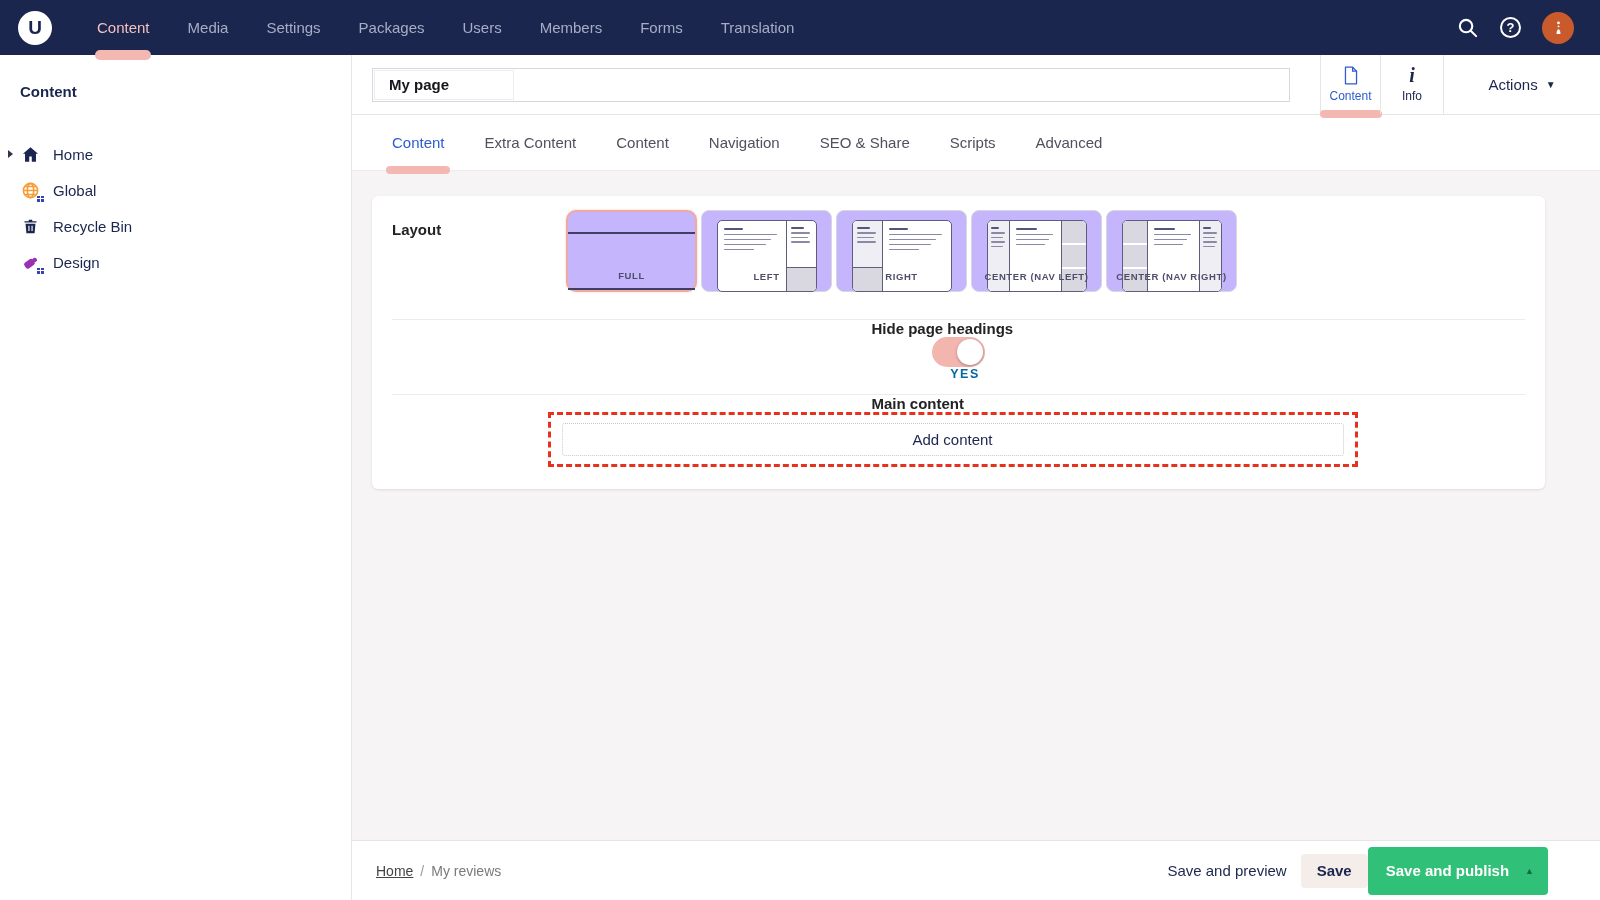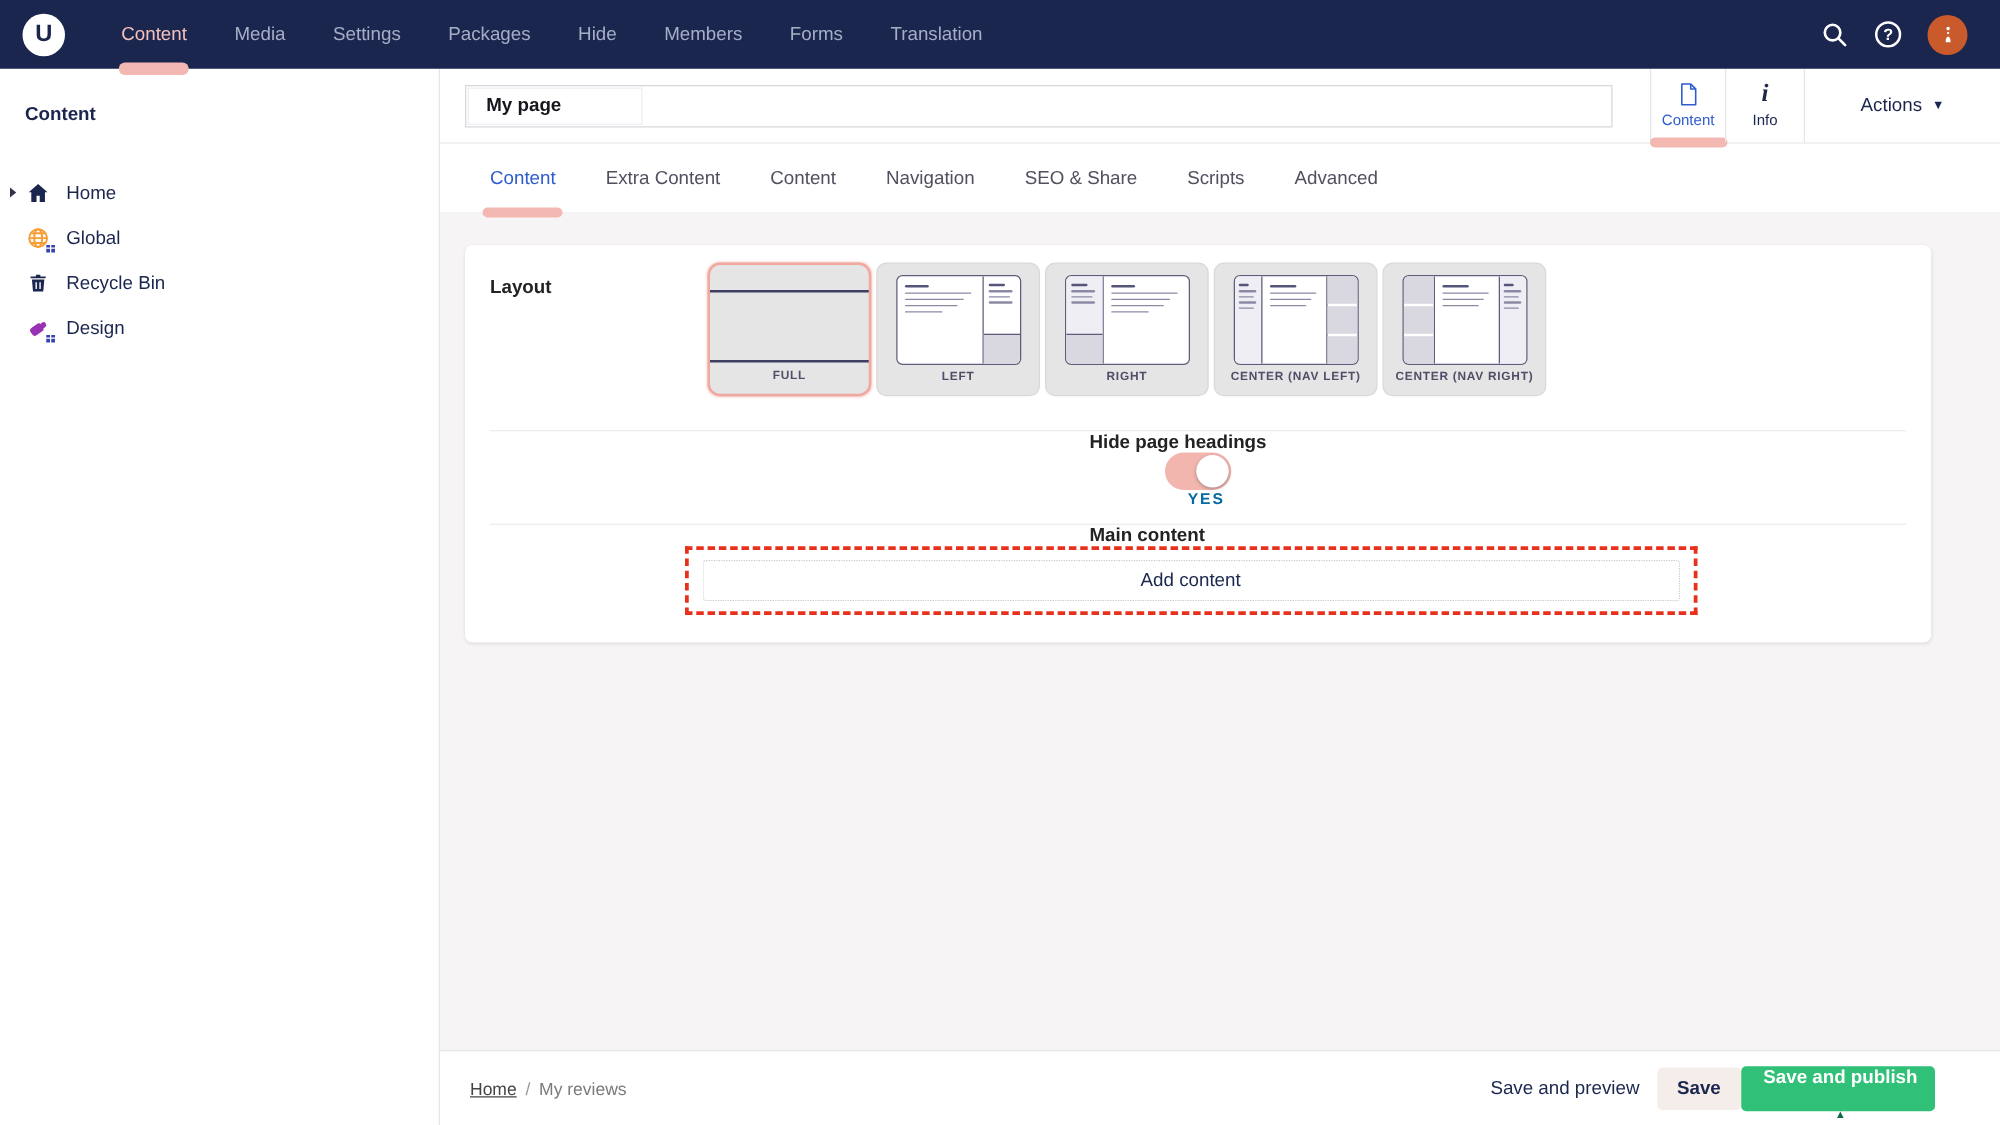--- a/index.html
+++ b/index.html
@@ -81,21 +81,21 @@
   .card { margin:25px 55px 0 20px; background:#fff; border-radius:6px;
           box-shadow:0 1px 3px rgba(0,0,0,.10); }
   .row { display:flex; margin:0 20px; }
   .row + .row { border-top:1px solid #ececef;flex-direction:column; }
   .row-label { width:174px; flex-shrink:0; font-size:15px; font-weight:bold; color:#232323; }
 
   
   .layout-row { padding:14px 0 27px; }
   .layout-row .row-label { padding-top:11px; }
   .layout-options { display:flex; gap:4px; }
-  .opt-card { width:131px; height:107px; background:#e5e5e5; border:1px solid #d8d7de;
+  .opt-card { width:131px; height:82px; background:#c4b5fd; border:1px solid #d8d7de;
               border-radius:8px; position:relative; cursor:pointer; }
   .opt-card.selected { border:2px solid #f0a9a1; border-radius:10px;
                        box-shadow:0 0 2px rgba(240,169,161,.7); }
   .opt-label { position:absolute; bottom:9px; left:0; right:0; text-align:center;
                font-size:9.5px; font-weight:bold; letter-spacing:.6px; color:#4e4e68;
                white-space:nowrap; }
   .full-line { position:absolute; left:0; right:0; height:2px; background:#3f3f63; }
   .full-line.top { top:20px; } .full-line.bot { top:76px; }
 
   .thumb { position:absolute; top:9px; left:50%; transform:translateX(-50%);
@@ -142,22 +142,22 @@
                    display:flex; align-items:center; padding:0 52px 0 24px; }
   .breadcrumb { font-size:14px; color:#7a7a7a; display:flex; align-items:center; gap:7px; }
   .crumb-link { color:#444; text-decoration:underline; cursor:pointer; }
   .crumb-sep { color:#9a9a9a; }
   .footer-actions { margin-left:auto; display:flex; align-items:center; }
   .btn-text { font-size:15px; color:#1b264f; cursor:pointer; margin-right:14px; }
   .btn-light { background:#f5edea; color:#1b264f; font-weight:bold; font-size:15px;
                height:34px; padding:0 16px; border:none; border-radius:4px; cursor:pointer;
                font-family:inherit; }
   .btn-primary { background:#31c077; color:#fff; font-weight:bold; font-size:15px;
-                 height:36px; padding:0 14px 0 18px; border:none; border-radius:4px;
-                 display:flex; align-items:center; gap:16px; cursor:pointer; font-family:inherit;flex-direction:column; }
+                 height:48px; padding:0 14px 0 18px; border:none; border-radius:4px;
+                 display:flex; align-items:center; gap:16px; cursor:pointer; font-family:inherit; }
   .pub-caret { font-size:9px; color:#0f6b42; }
 </style>
 </head>
 <body>
 
 <header class="topnav">
   <div class="logo">U</div>
   <nav class="topnav-items">
     <div class="nav-item active">
       <span>Content</span>
@@ -166,21 +166,21 @@
     <div class="nav-item">
         <span>Media</span>
       </div>
     <div class="nav-item">
         <span>Settings</span>
       </div>
     <div class="nav-item">
         <span>Packages</span>
       </div>
     <div class="nav-item">
-        <span>Hide</span>
+        <span>Users</span>
       </div>
     <div class="nav-item">
         <span>Members</span>
       </div>
     <div class="nav-item">
         <span>Forms</span>
       </div>
     <div class="nav-item">
         <span>Translation</span>
       </div>

